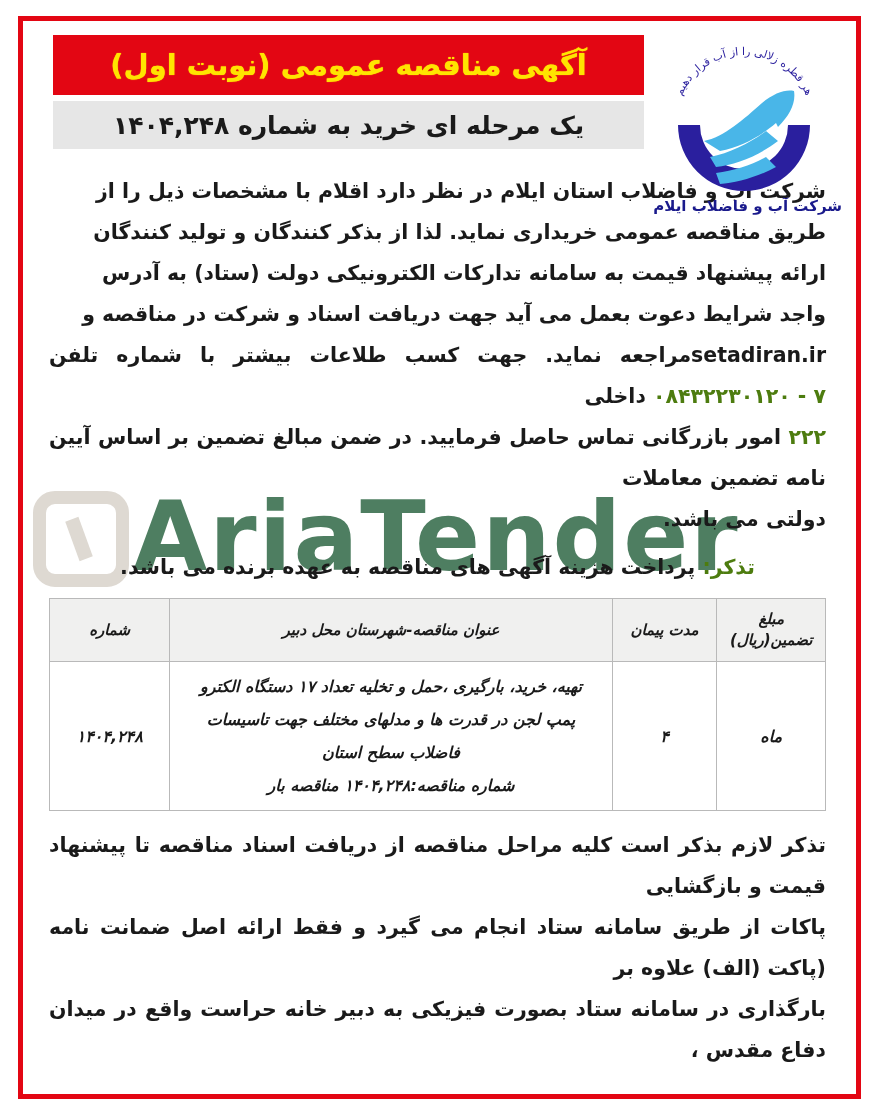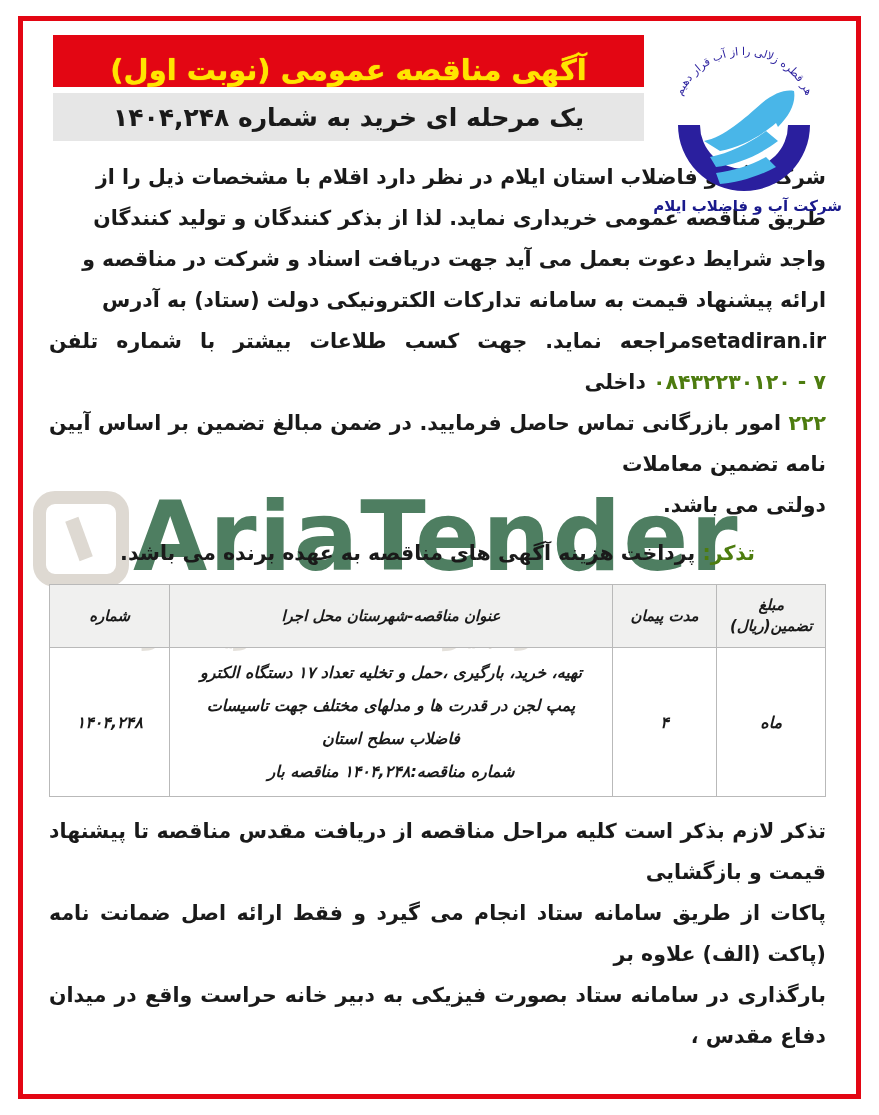--- a/index.html
+++ b/index.html
@@ -92,35 +92,35 @@
 
   
   .header-block {
     position: relative;
     z-index: 2;
     padding: 14px 0 0 0;
   }
   .title-bar {
     background: #e30613;
     margin: 0 212px 0 30px;
-    height: 52px;
+    height: 60px;
     display: flex;
-    align-items: flex-end;
+    align-items: center;
     justify-content: center;
   }
   .title-bar .title-text {
     color: #ffe400;
     font-size: 29px;
     font-weight: bold;
     letter-spacing: 0px;
     text-shadow: 0 0 1px #ffe400;
   }
   .subtitle-bar {
     background: #e6e6e6;
-    margin: 6px 212px 10px 30px;
+    margin: 6px 212px 16px 30px;
     height: 48px;
     display: flex;
     align-items: center;
     justify-content: center;
   }
   .subtitle-bar .subtitle-text {
     color: #1a1a1a;
     font-size: 25px;
     font-weight: bold;
   }
@@ -259,22 +259,22 @@
           <span class="title-text">آگهی مناقصه عمومی (نوبت اول)</span>
         </div>
         <div class="subtitle-bar">
           <span class="subtitle-text">یک مرحله ای خرید به شماره ۱۴۰۴,۲۴۸</span>
         </div>
       </div>
 
       <div class="body-wrap">
         <p class="para">شرکت آب و فاضلاب استان ایلام در نظر دارد اقلام با مشخصات ذیل را از</p>
         <p class="para">طریق مناقصه عمومی خریداری نماید. لذا از بذکر کنندگان و تولید کنندگان</p>
+        <p class="para">ارائه پیشنهاد قیمت به سامانه تدارکات الکترونیکی دولت (ستاد) به آدرس</p>
         <p class="para">واجد شرایط دعوت بعمل می آید جهت دریافت اسناد و شرکت در مناقصه و</p>
-        <p class="para">ارائه پیشنهاد قیمت به سامانه تدارکات الکترونیکی دولت (ستاد) به آدرس</p>
         <p class="para">
           <span class="ltr-inline">setadiran.ir</span><span>مراجعه نماید. جهت کسب طلاعات بیشتر با شماره تلفن</span>
           <span class="red ltr-inline">۰۸۴۳۲۲۳۰۱۲۰ - ۷</span>
           <span>داخلی</span>
         </p>
         <p class="para">
           <span class="red">۲۲۲</span>
           <span>امور بازرگانی تماس حاصل فرمایید. در ضمن مبالغ تضمین بر اساس آیین نامه تضمین معاملات</span>
         </p>
         <p class="para">دولتی می باشد.</p>
@@ -290,42 +290,42 @@
           <colgroup>
             <col class="c-guar">
               <col class="c-dur">
               <col class="c-title">
               <col class="c-num">
           </colgroup>
           <thead>
             <tr>
               <th>مبلغ تضمین(ریال)</th>
               <th>مدت پیمان</th>
-              <th>عنوان مناقصه-شهرستان محل اجرا</th>
+              <th>عنوان مناقصه-شهرستان محل دبیر</th>
               <th>شماره</th>
             </tr>
           </thead>
           <tbody>
             <tr>
               <td class="cell-guar">ماه</td>
               <td class="cell-dur">۴</td>
               <td class="cell-title">
                 <div>تهیه، خرید، بارگیری ،حمل و تخلیه تعداد ۱۷ دستگاه الکترو</div>
                 <div>پمپ لجن در قدرت ها و مدلهای مختلف جهت تاسیسات</div>
                 <div>فاضلاب سطح استان</div>
                 <div>شماره مناقصه:۱۴۰۴,۲۴۸ مناقصه بار</div>
               </td>
               <td class="cell-num">۱۴۰۴,۲۴۸</td>
             </tr>
           </tbody>
         </table>
       </div>
 
       <div class="after-table">
-        <p class="para">تذکر لازم بذکر است کلیه مراحل مناقصه از دریافت مقدس مناقصه تا پیشنهاد قیمت و بازگشایی</p>
+        <p class="para">تذکر لازم بذکر است کلیه مراحل مناقصه از دریافت اسناد مناقصه تا پیشنهاد قیمت و بازگشایی</p>
         <p class="para">پاکات از طریق سامانه ستاد انجام می گیرد و فقط ارائه اصل ضمانت نامه (پاکت (الف) علاوه بر</p>
         <p class="para">بارگذاری در سامانه ستاد بصورت فیزیکی به دبیر خانه حراست واقع در میدان دفاع مقدس ،</p>
 
       </div>
 
     </div>
   </div>
 </div>
 
 </body></html>

